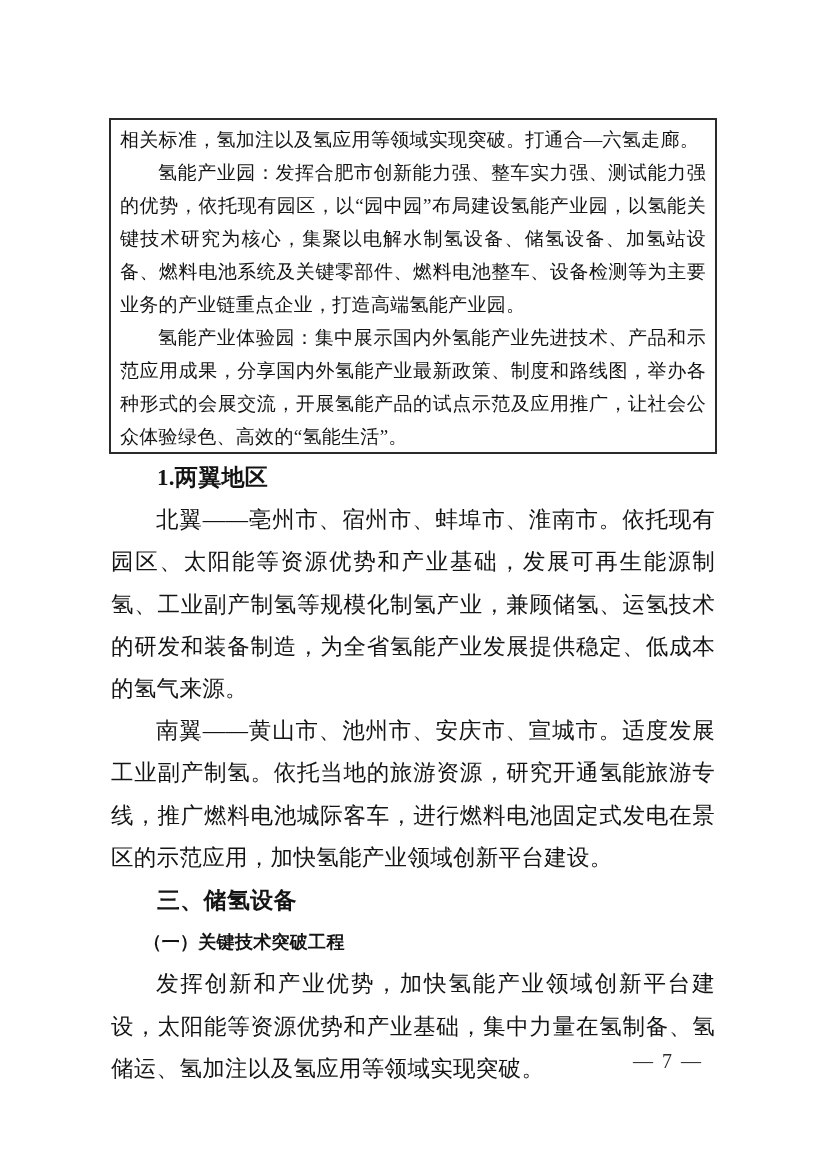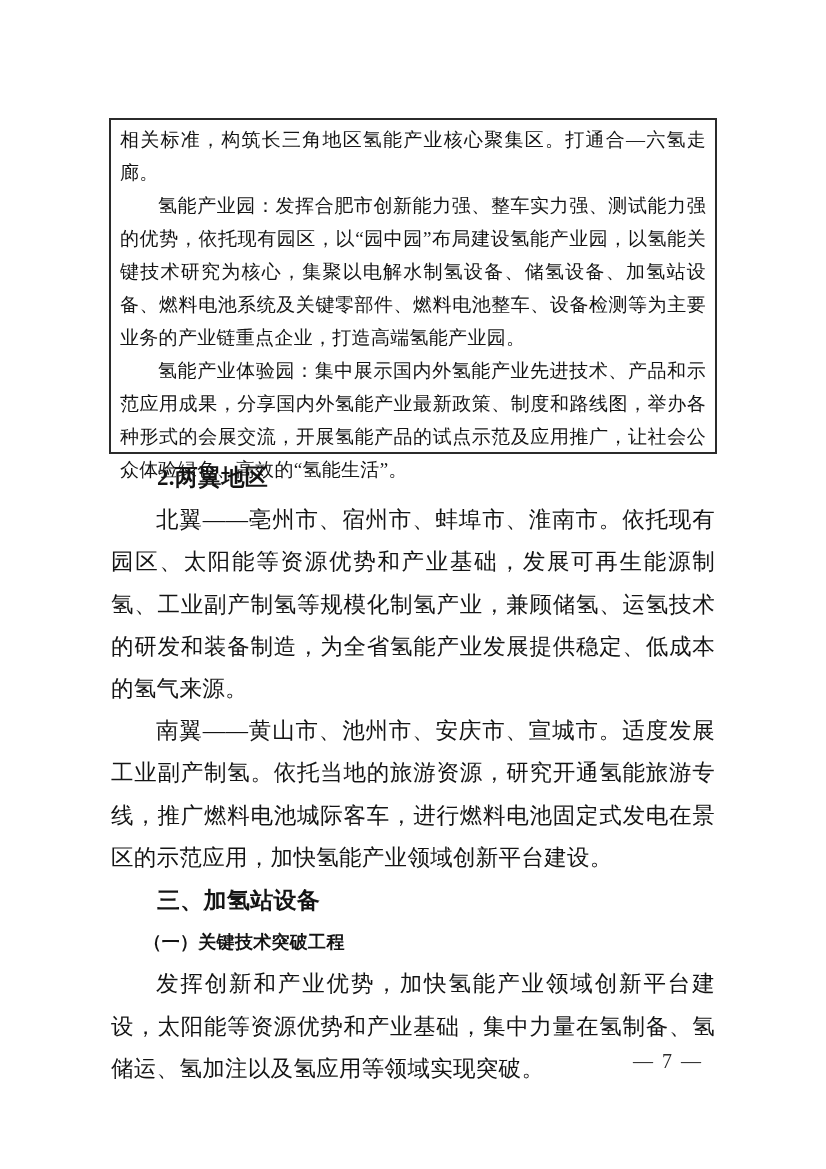--- a/index.html
+++ b/index.html
@@ -84,30 +84,30 @@
     color: #2a2a2a;
     letter-spacing: 2px;
   }
 </style>
 </head>
 <body>
 
 <div class="page">
 
   <div class="callout-box">
-    <p class="no-indent">相关标准，构筑长三角地区氢能产业核心聚集区。打通合—六氢走廊。</p>
+    <p class="no-indent">相关标准，氢加注以及氢应用等领域实现突破。打通合—六氢走廊。</p>
     <p class="indent">氢能产业园：发挥合肥市创新能力强、整车实力强、测试能力强的优势，依托现有园区，以“园中园”布局建设氢能产业园，以氢能关键技术研究为核心，集聚以电解水制氢设备、储氢设备、加氢站设备、燃料电池系统及关键零部件、燃料电池整车、设备检测等为主要业务的产业链重点企业，打造高端氢能产业园。</p>
     <p class="indent">氢能产业体验园：集中展示国内外氢能产业先进技术、产品和示范应用成果，分享国内外氢能产业最新政策、制度和路线图，举办各种形式的会展交流，开展氢能产品的试点示范及应用推广，让社会公众体验绿色、高效的“氢能生活”。</p>
   </div>
 
   <div class="body-text">
-    <p class="h-num">2.两翼地区</p>
+    <p class="h-num">1.两翼地区</p>
     <p class="para">北翼——亳州市、宿州市、蚌埠市、淮南市。依托现有园区、太阳能等资源优势和产业基础，发展可再生能源制氢、工业副产制氢等规模化制氢产业，兼顾储氢、运氢技术的研发和装备制造，为全省氢能产业发展提供稳定、低成本的氢气来源。</p>
     <p class="para">南翼——黄山市、池州市、安庆市、宣城市。适度发展工业副产制氢。依托当地的旅游资源，研究开通氢能旅游专线，推广燃料电池城际客车，进行燃料电池固定式发电在景区的示范应用，加快氢能产业领域创新平台建设。</p>
-    <p class="h-section">三、加氢站设备</p>
+    <p class="h-section">三、储氢设备</p>
     <p class="h-sub">（一）关键技术突破工程</p>
     <p class="para">发挥创新和产业优势，加快氢能产业领域创新平台建设，太阳能等资源优势和产业基础，集中力量在氢制备、氢储运、氢加注以及氢应用等领域实现突破。</p>
   </div>
 
   <div class="footer">
     <span>— 7 —</span>
   </div>
 
 </div>
 

